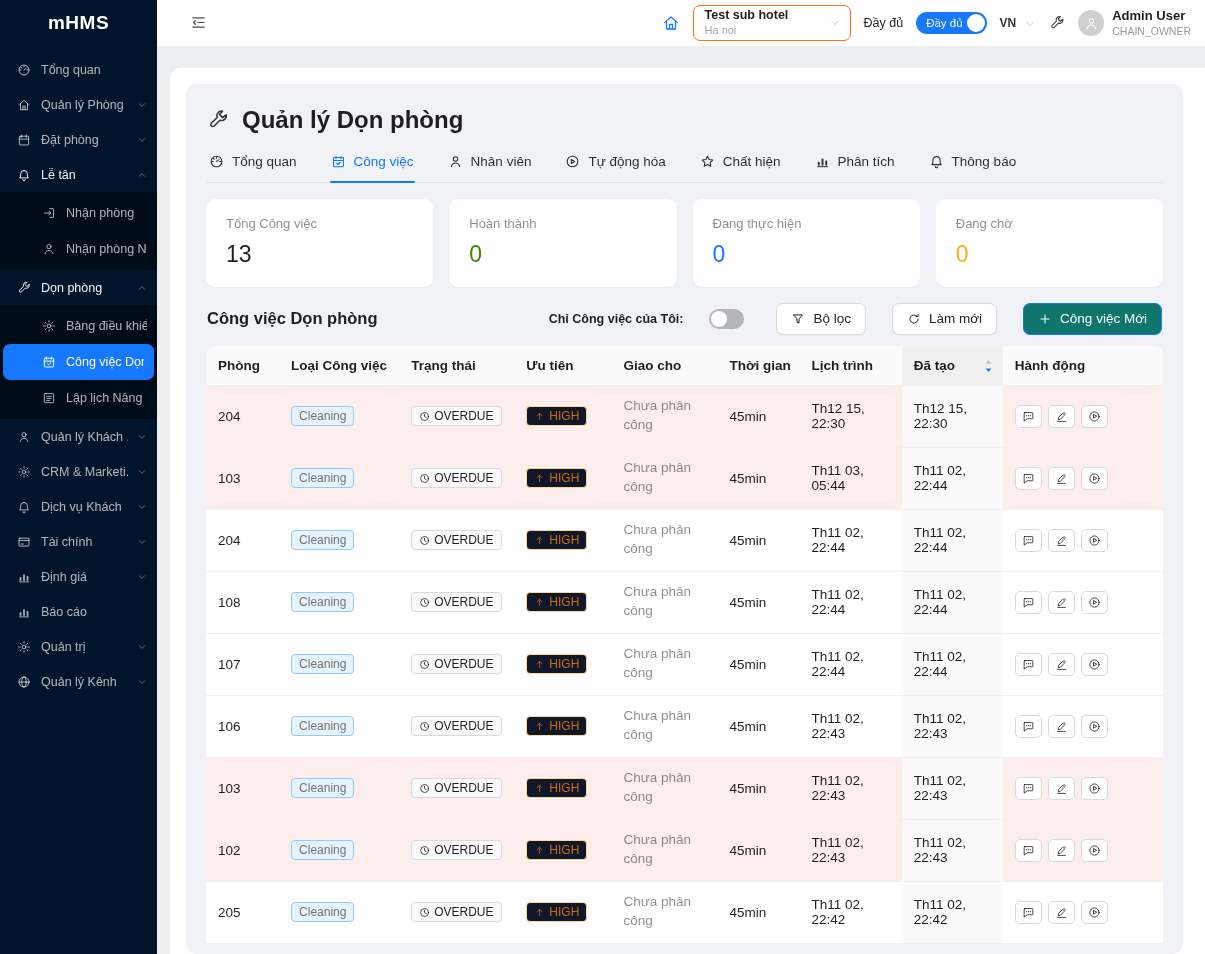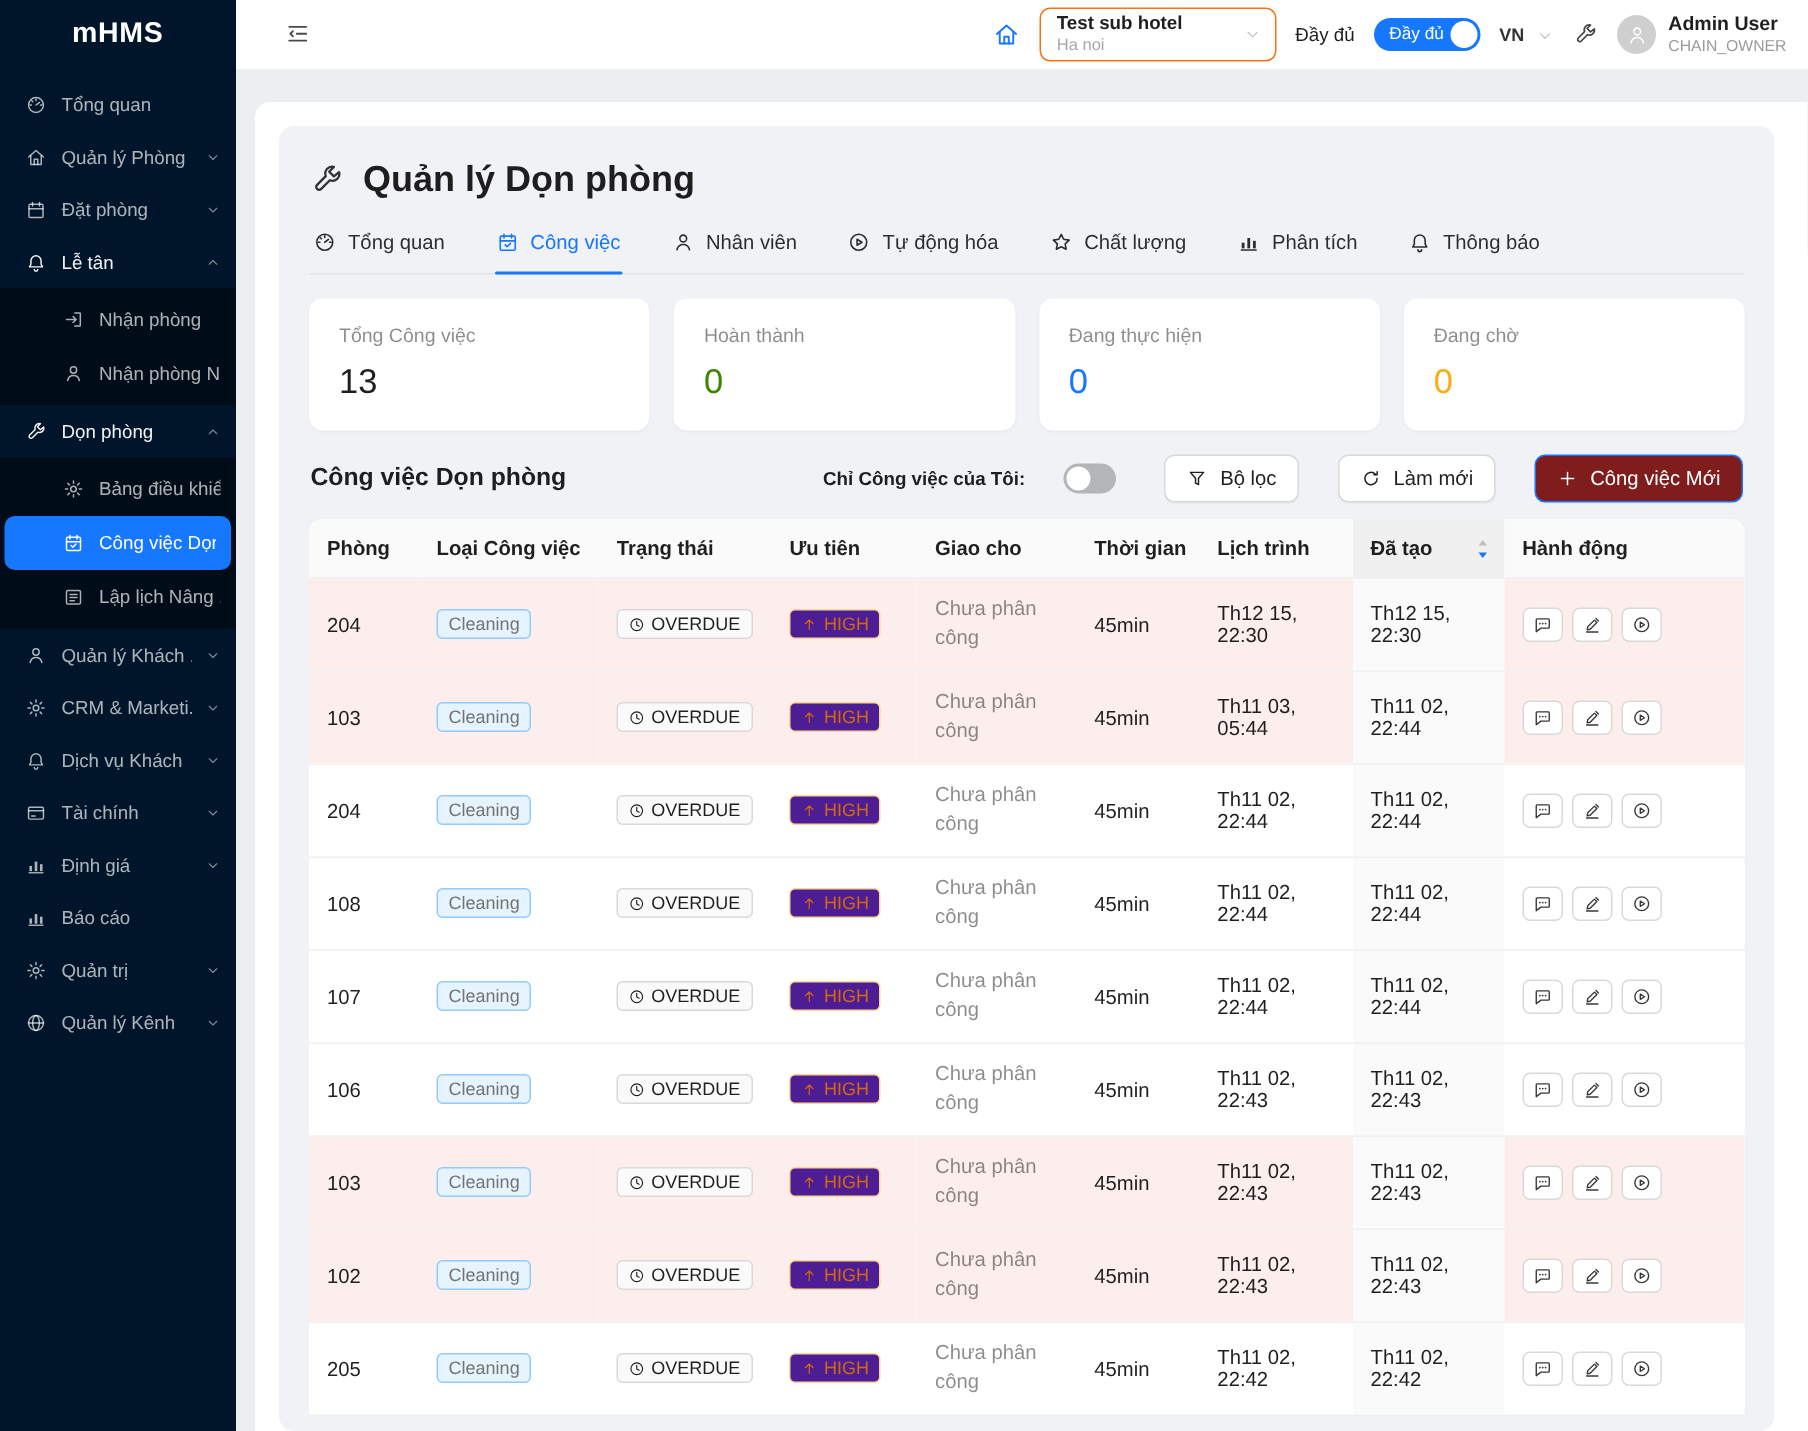--- a/index.html
+++ b/index.html
@@ -98,21 +98,21 @@
   .switch-gray { width:35px; height:20px; border-radius:10px; background:rgba(0,0,0,0.25);
                  position:relative; cursor:pointer; margin-right:6px; }
   .switch-gray .knob { position:absolute; left:2px; top:2px; width:16px; height:16px;
                        border-radius:50%; background:#fff; }
   .btn { height:32px; border:1px solid #d9d9d9; background:#fff; border-radius:7px;
          display:inline-flex; align-items:center; gap:8px; padding:0 14px;
          font-size:13.5px; color:rgba(0,0,0,0.88); cursor:pointer;
          box-shadow:0 1px 1px rgba(0,0,0,0.03); }
   .btn .b-icon { width:14px; height:14px; }
   .btn .b-icon svg { width:14px; height:14px; }
-  .btn-primary { background:#7f1d1d; border-color:#1677ff; color:#fff; }
+  .btn-primary { background:#0f766e; border-color:#1677ff; color:#fff; }
 
   
   .table-card { background:#fff; border-radius:9px 9px 0 0; overflow:hidden; }
   table { border-collapse:collapse; table-layout:fixed; width:100%; }
   th { background:#fafafa; text-align:left; font-size:13.5px; font-weight:700;
        color:rgba(0,0,0,0.88); padding:12px 8px 12px 12px; border-bottom:1px solid #f0f0f0; }
   th.sorted { background:#f0f0f0; cursor:pointer; }
   .th-flex { display:flex; align-items:center; }
   .sorter { margin-left:auto; display:flex; flex-direction:column; gap:0; padding-right:2px; }
   .sorter .caret-up { color:#bfbfbf; height:7px; }
@@ -122,21 +122,21 @@
        height:62px; vertical-align:middle; background:#fff; }
   tr.pink td { background:#fceeec; }
   td.sorted-col, tr.pink td.sorted-col { background:#fafafa; }
   .assignee { color:rgba(0,0,0,0.45); line-height:1.4; }
   .badge { display:inline-flex; align-items:center; gap:4px; font-size:12px; line-height:18px;
            padding:0 7px; border-radius:4px; border:1px solid; white-space:nowrap; }
   .badge .bg-icon { width:11px; height:11px; }
   .badge .bg-icon svg { width:11px; height:11px; }
   .badge-type { color:#737373; background:#e6f4ff; border-color:#91caff; }
   .badge-status { color:rgba(0,0,0,0.88); background:#fafafa; border-color:#d9d9d9; }
-  .badge-priority { color:#d46b08; background:#4c1d95; border-color:#ffd591; }
+  .badge-priority { color:#d46b08; background:#0f172a; border-color:#ffd591; }
   .action-btn { width:27px; height:23px; border:1px solid #d9d9d9; border-radius:5px; background:#fff;
                 display:inline-flex; align-items:center; justify-content:center;
                 color:rgba(0,0,0,0.78); margin-right:6px; cursor:pointer; vertical-align:middle; }
   .action-btn svg { width:13px; height:13px; }
 </style>
 </head>
 <body>
 
 <aside class="sidebar">
   <div class="logo">mHMS</div>
@@ -482,21 +482,21 @@
               </svg>
             </span>
             <span>Tự động hóa</span>
           </div>
           <div class="tab">
             <span class="tab-icon">
               <svg viewBox="0 0 24 24" fill="none" stroke="currentColor" stroke-width="1.7" stroke-linecap="round" stroke-linejoin="round" width="1em" height="1em">
                 <path d="M12 3.6l2.6 5.2 5.8.9-4.2 4.1 1 5.7L12 16.8l-5.2 2.7 1-5.7-4.2-4.1 5.8-.9z"></path>
               </svg>
             </span>
-            <span>Chất lượng</span>
+            <span>Chất hiện</span>
           </div>
           <div class="tab">
             <span class="tab-icon">
               <svg viewBox="0 0 24 24" fill="currentColor" width="1em" height="1em">
                 <rect x="4.5" y="12.5" width="3" height="6"></rect>
                 <rect x="10.5" y="7.5" width="3" height="11"></rect>
                 <rect x="16.5" y="10.5" width="3" height="8"></rect>
                 <rect x="3.5" y="19.5" width="17" height="1.6"></rect>
               </svg>
             </span>

